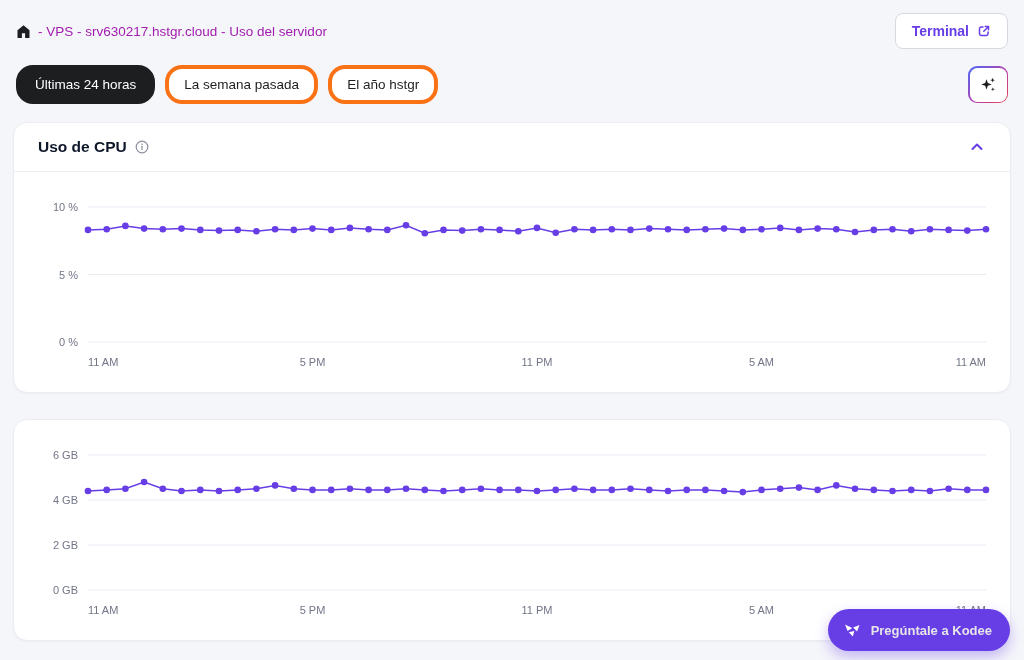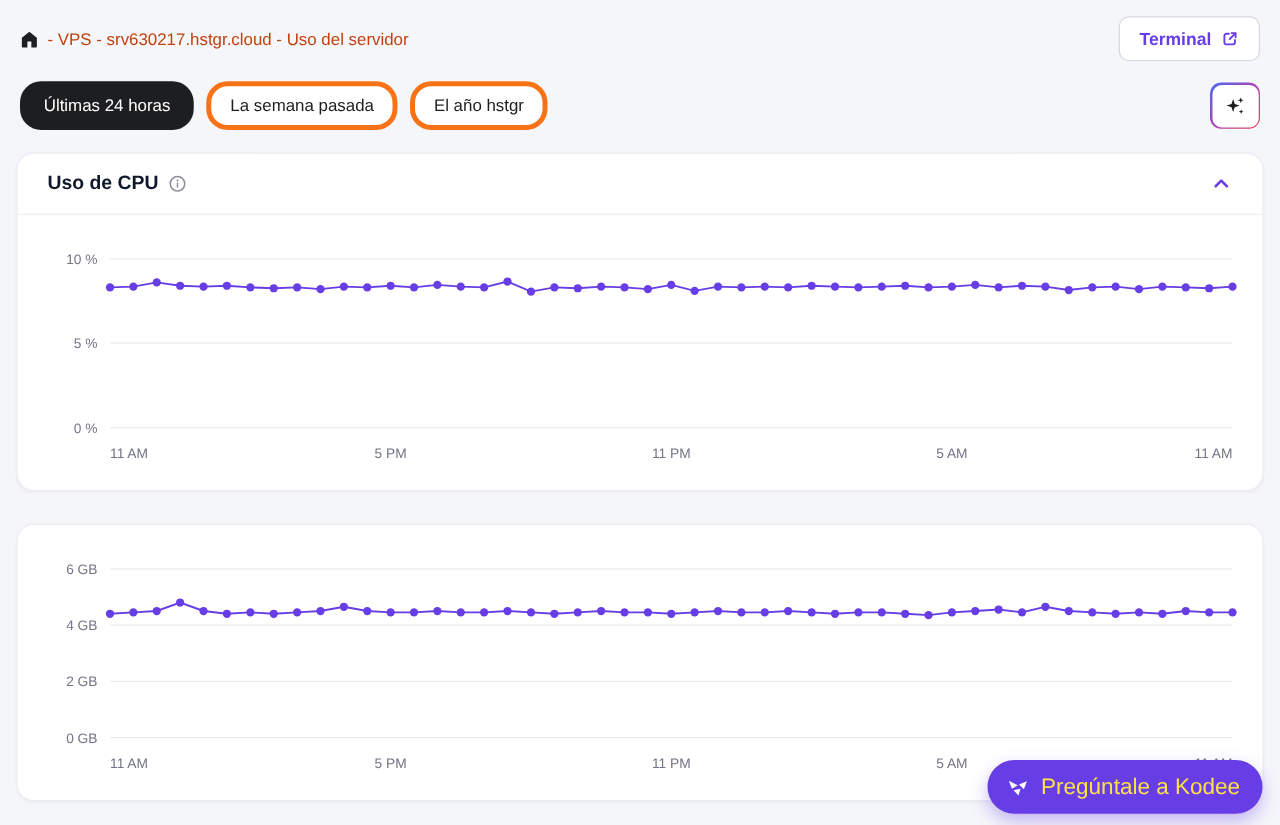--- a/index.html
+++ b/index.html
@@ -9,21 +9,21 @@
     background:#f5f6fa;
     font-family:"Liberation Sans", sans-serif;
     color:#1d1e20;
     overflow:hidden;
     position:relative;
   }
 
   
   .topbar { display:flex; align-items:center; gap:18px; padding:13px 16px 8px 16px; }
   .page-title { font-size:19px; font-weight:700; margin:0; color:#1d1e20; letter-spacing:-0.2px; }
-  .breadcrumb { display:flex; align-items:center; gap:7px; color:#c2410c; font-size:13.5px; flex:1; min-width:0; }
+  .breadcrumb { display:flex; align-items:center; gap:7px; color:#a21caf; font-size:13.5px; flex:1; min-width:0; }
   .breadcrumb .home { display:flex; align-items:center; color:#1d1e20; cursor:pointer; }
   .terminal-btn {
     margin-left:auto; display:flex; align-items:center; gap:8px;
     background:#fff; border:1px solid #d5d9e0; border-radius:8px;
     padding:9px 16px; color:#673de6; font-weight:700; font-size:14px;
     font-family:inherit; cursor:pointer;
   }
 
   
   .filter-row { display:flex; align-items:center; gap:10px; padding:8px 16px 14px 16px; }
@@ -52,22 +52,22 @@
   .info-icon { margin-left:8px; display:flex; align-items:center; color:#8c8f9c; }
   .chevron-btn { margin-left:auto; background:none; border:none; cursor:pointer; display:flex; align-items:center; padding:2px; }
   .chart-wrap { padding:20px 16px 8px 16px; }
   svg.chart { display:block; width:100%; height:192px; }
   svg.chart text { font-family:"Liberation Sans", sans-serif; font-size:11px; fill:#727586; }
 
   
   .kodee-btn {
     position:absolute; right:14px; bottom:9px;
     display:flex; align-items:center; gap:9px;
-    background:#673de6; color:#fde047; border:none; border-radius:22px;
-    padding:11px 18px 11px 14px; font-size:18px; font-weight:400;
+    background:#673de6; color:#e5e5e5; border:none; border-radius:22px;
+    padding:11px 18px 11px 14px; font-size:13px; font-weight:700;
     font-family:inherit; cursor:pointer;
     box-shadow:0 6px 14px rgba(103,61,230,.35);
   }
 </style>
 </head>
 <body>
 
 <header class="topbar">
   <div class="breadcrumb">
     <span class="home">

